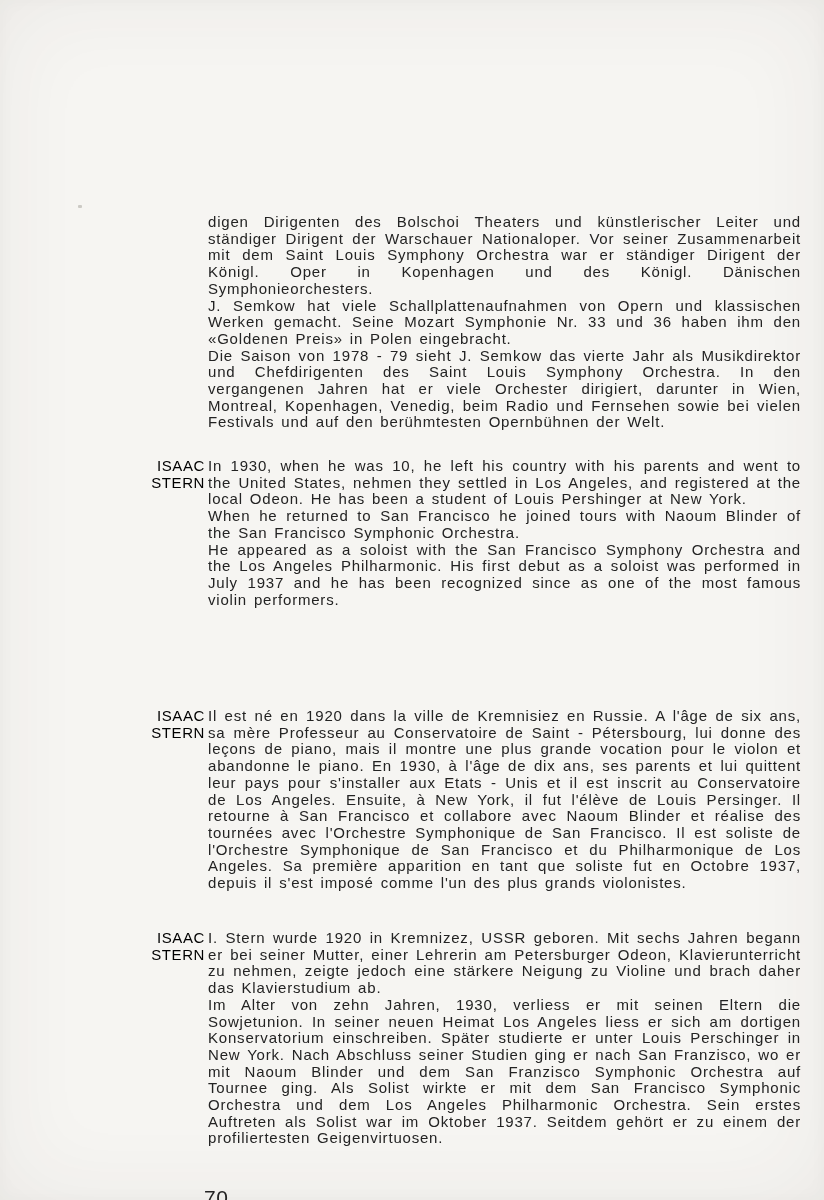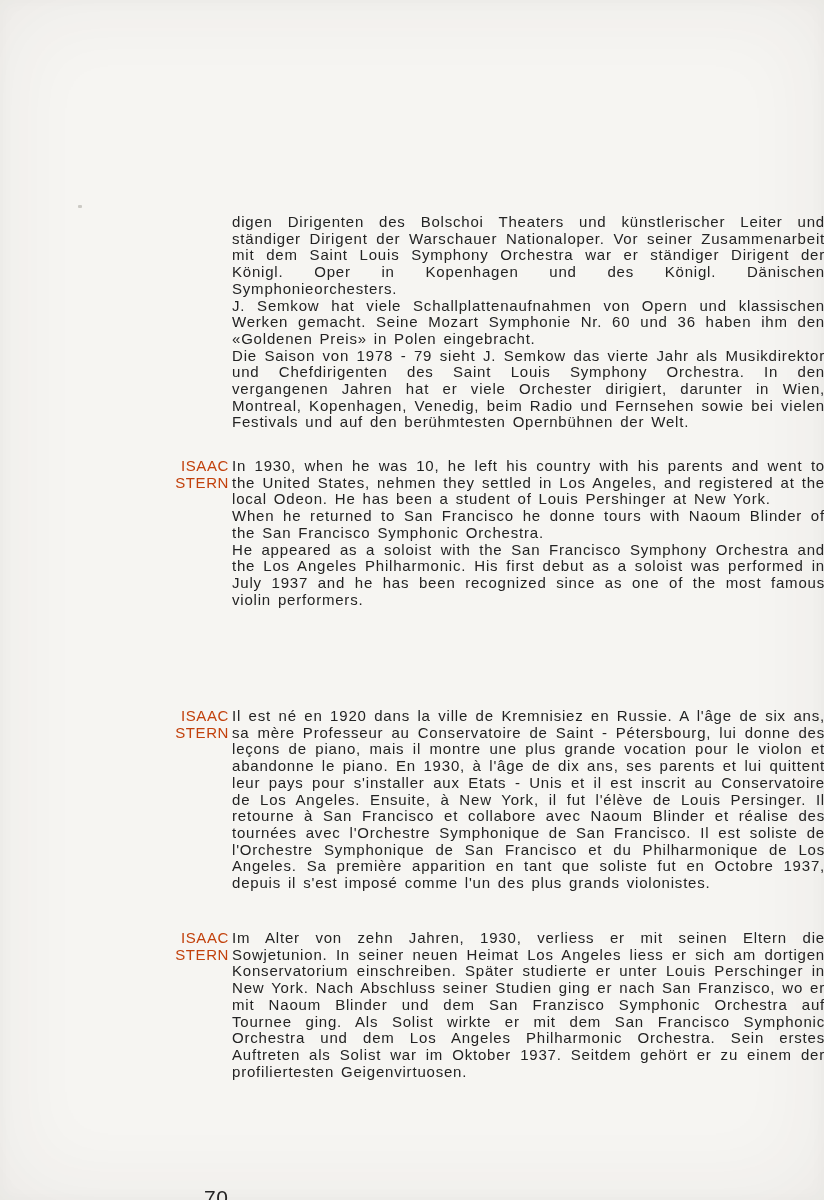--- a/index.html
+++ b/index.html
@@ -26,22 +26,21 @@
     display: flex;
     align-items: flex-start;
   }
   .label-col {
     flex: none;
     width: 60px;
     text-align: right;
     font-size: 15px;
     line-height: 16.7px;
     letter-spacing: 0.6px;
-    color: #c2410c;
-    margin-left: 24px;
+    color: #000000;
   }
   .text-col {
     flex: none;
     margin-left: 3px;
     width: 593px;
   }
   .text-col p {
     margin: 0;
     font-size: 15px;
     line-height: 16.7px;
@@ -74,43 +73,44 @@
 <body>
 
 <div class="scan">
 
   <div class="speck"></div>
 
   <section class="bio-block" style="top: 214px;">
     <div class="label-col"></div>
     <div class="text-col">
       <p>digen Dirigenten des Bolschoi Theaters und künstlerischer Leiter und ständiger Dirigent der Warschauer Nationaloper. Vor seiner Zusammenarbeit mit dem Saint Louis Symphony Orchestra war er ständiger Dirigent der Königl. Oper in Kopenhagen und des Königl. Dänischen Symphonieorchesters.</p>
-      <p>J. Semkow hat viele Schallplattenaufnahmen von Opern und klassischen Werken gemacht. Seine Mozart Symphonie Nr. 60 und 36 haben ihm den «Goldenen Preis» in Polen eingebracht.</p>
+      <p>J. Semkow hat viele Schallplattenaufnahmen von Opern und klassischen Werken gemacht. Seine Mozart Symphonie Nr. 33 und 36 haben ihm den «Goldenen Preis» in Polen eingebracht.</p>
       <p>Die Saison von 1978 - 79 sieht J. Semkow das vierte Jahr als Musikdirektor und Chefdirigenten des Saint Louis Symphony Orchestra. In den vergangenen Jahren hat er viele Orchester dirigiert, darunter in Wien, Montreal, Kopenhagen, Venedig, beim Radio und Fernsehen sowie bei vielen Festivals und auf den berühmtesten Opernbühnen der Welt.</p>
     </div>
   </section>
 
   <section class="bio-block" style="top: 458px;">
     <div class="label-col">ISAAC STERN</div>
     <div class="text-col">
       <p>In 1930, when he was 10, he left his country with his parents and went to the United States, nehmen they settled in Los Angeles, and registered at the local Odeon. He has been a student of Louis Pershinger at New York.</p>
-      <p>When he returned to San Francisco he donne tours with Naoum Blinder of the San Francisco Symphonic Orchestra.</p>
+      <p>When he returned to San Francisco he joined tours with Naoum Blinder of the San Francisco Symphonic Orchestra.</p>
       <p>He appeared as a soloist with the San Francisco Symphony Orchestra and the Los Angeles Philharmonic. His first debut as a soloist was performed in July 1937 and he has been recognized since as one of the most famous violin performers.</p>
     </div>
   </section>
 
   <section class="bio-block" style="top: 708px;">
     <div class="label-col">ISAAC STERN</div>
     <div class="text-col">
       <p>Il est né en 1920 dans la ville de Kremnisiez en Russie. A l'âge de six ans, sa mère Professeur au Conservatoire de Saint - Pétersbourg, lui donne des leçons de piano, mais il montre une plus grande vocation pour le violon et abandonne le piano. En 1930, à l'âge de dix ans, ses parents et lui quittent leur pays pour s'installer aux Etats - Unis et il est inscrit au Conservatoire de Los Angeles. Ensuite, à New York, il fut l'élève de Louis Persinger. Il retourne à San Francisco et collabore avec Naoum Blinder et réalise des tournées avec l'Orchestre Symphonique de San Francisco. Il est soliste de l'Orchestre Symphonique de San Francisco et du Philharmonique de Los Angeles. Sa première apparition en tant que soliste fut en Octobre 1937, depuis il s'est imposé comme l'un des plus grands violonistes.</p>
     </div>
   </section>
 
   <section class="bio-block" style="top: 930px;">
     <div class="label-col">ISAAC STERN</div>
     <div class="text-col">
+      <p>I. Stern wurde 1920 in Kremnizez, USSR geboren. Mit sechs Jahren begann er bei seiner Mutter, einer Lehrerin am Petersburger Odeon, Klavierunterricht zu nehmen, zeigte jedoch eine stärkere Neigung zu Violine und brach daher das Klavierstudium ab.</p>
       <p>Im Alter von zehn Jahren, 1930, verliess er mit seinen Eltern die Sowjetunion. In seiner neuen Heimat Los Angeles liess er sich am dortigen Konservatorium einschreiben. Später studierte er unter Louis Perschinger in New York. Nach Abschluss seiner Studien ging er nach San Franzisco, wo er mit Naoum Blinder und dem San Franzisco Symphonic Orchestra auf Tournee ging. Als Solist wirkte er mit dem San Francisco Symphonic Orchestra und dem Los Angeles Philharmonic Orchestra. Sein erstes Auftreten als Solist war im Oktober 1937. Seitdem gehört er zu einem der profiliertesten Geigenvirtuosen.</p>
     </div>
   </section>
 
   <div class="page-number">70</div>
 
 </div>
 
 </body></html>

